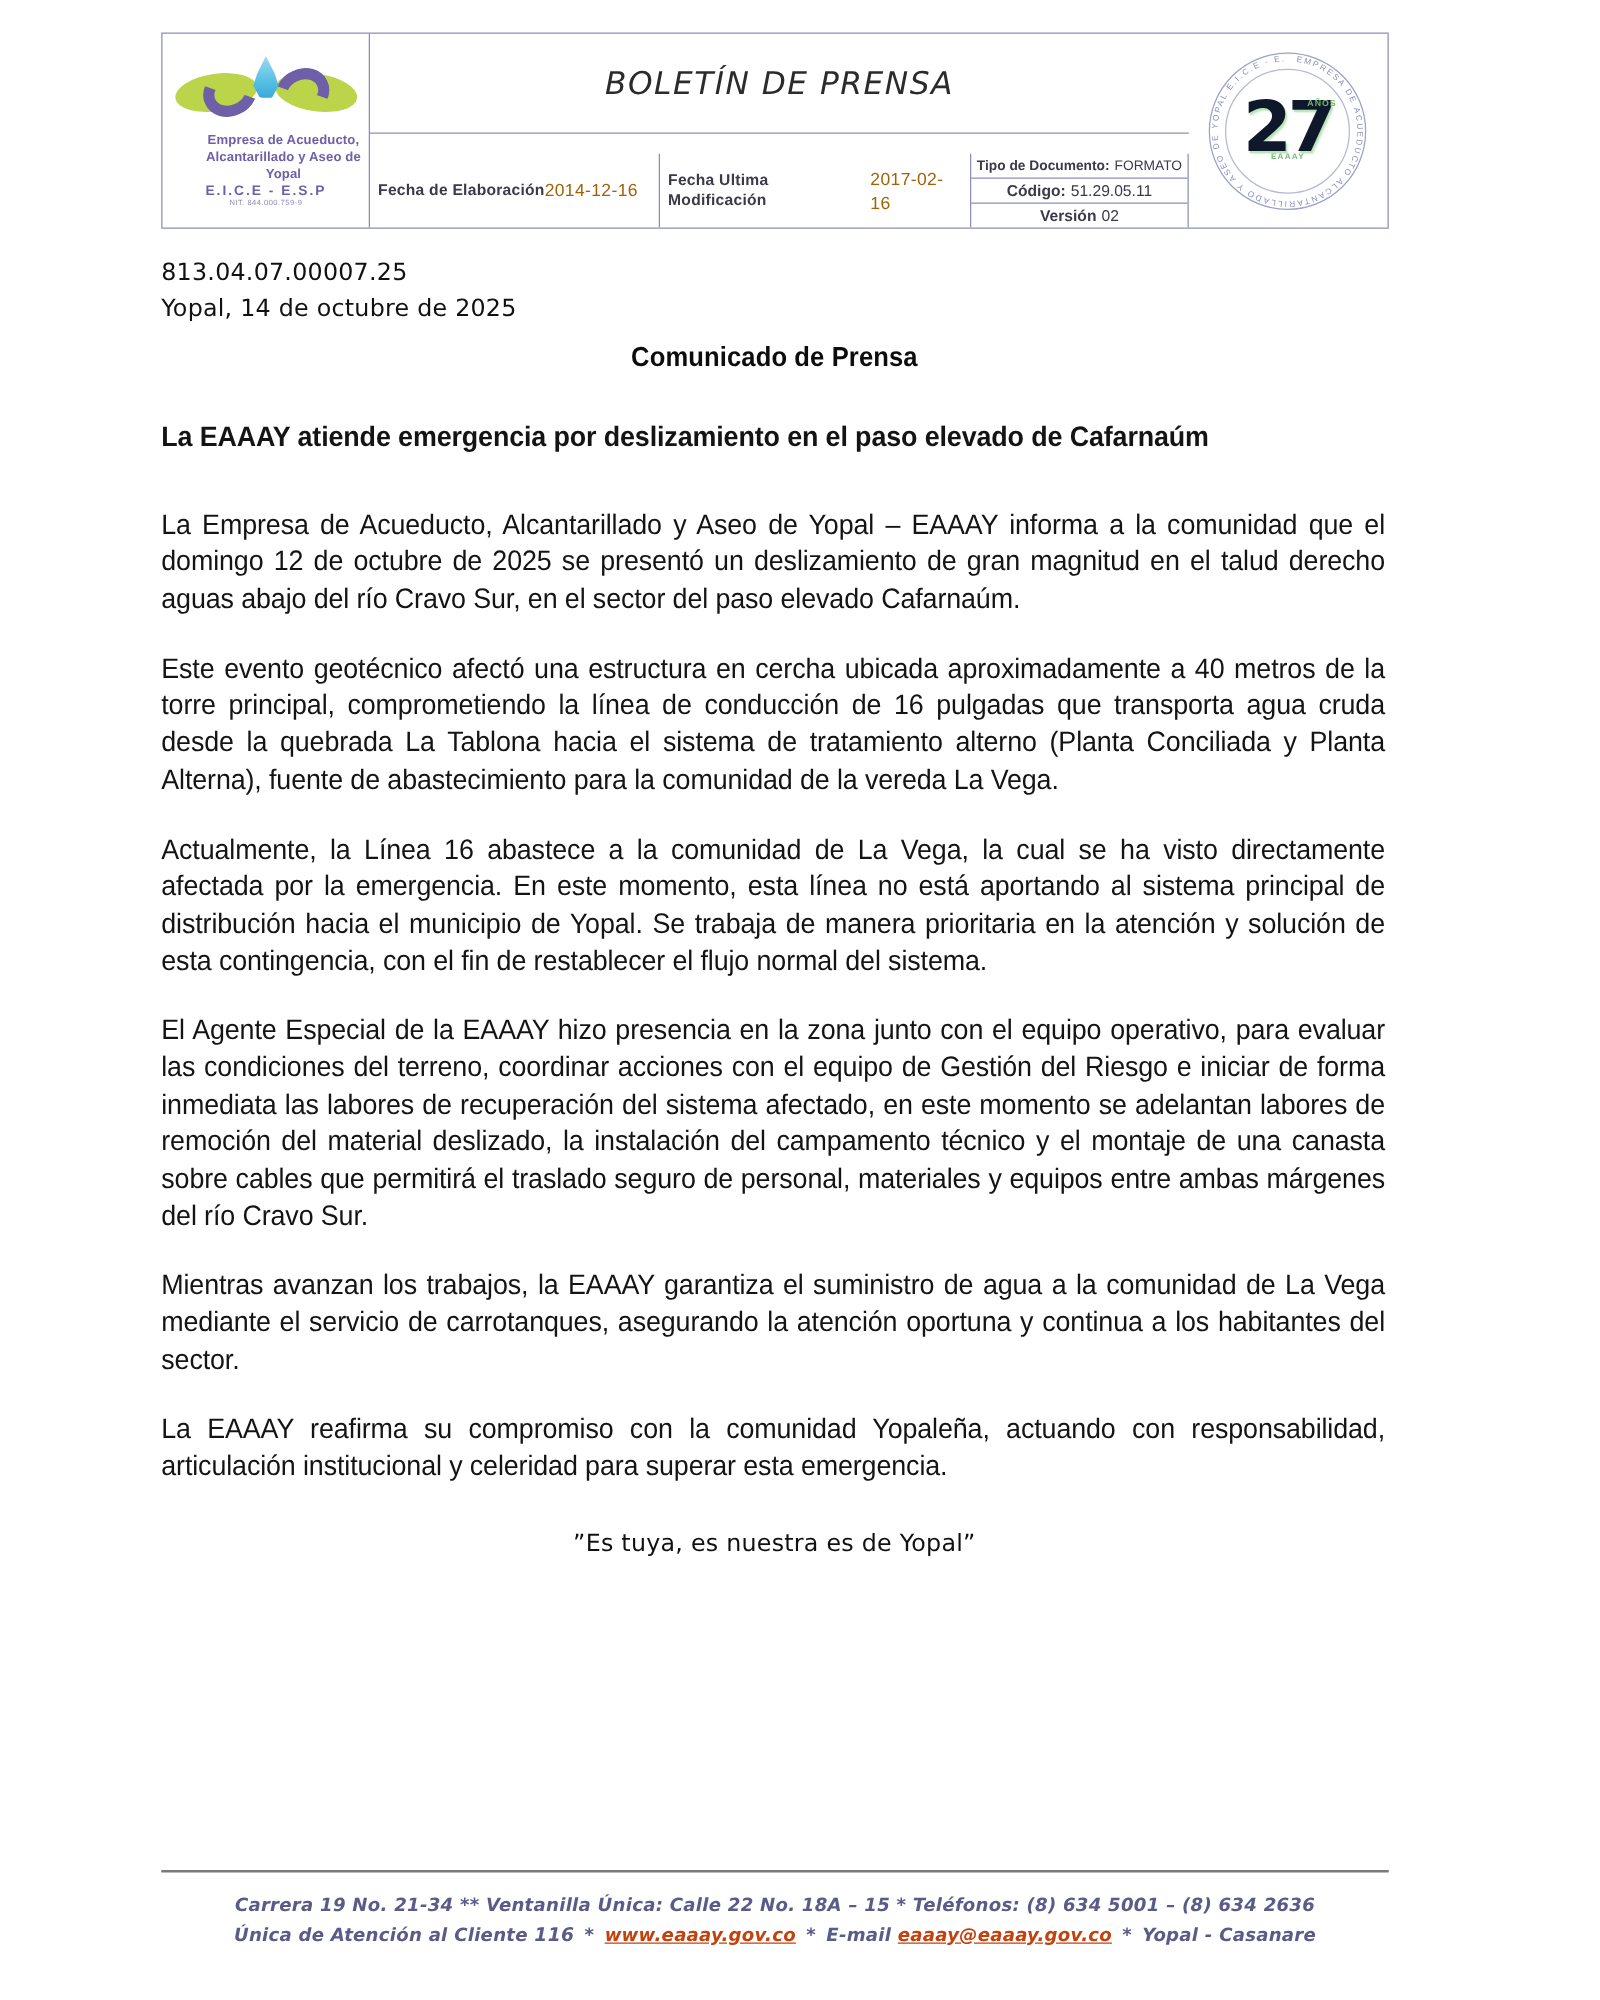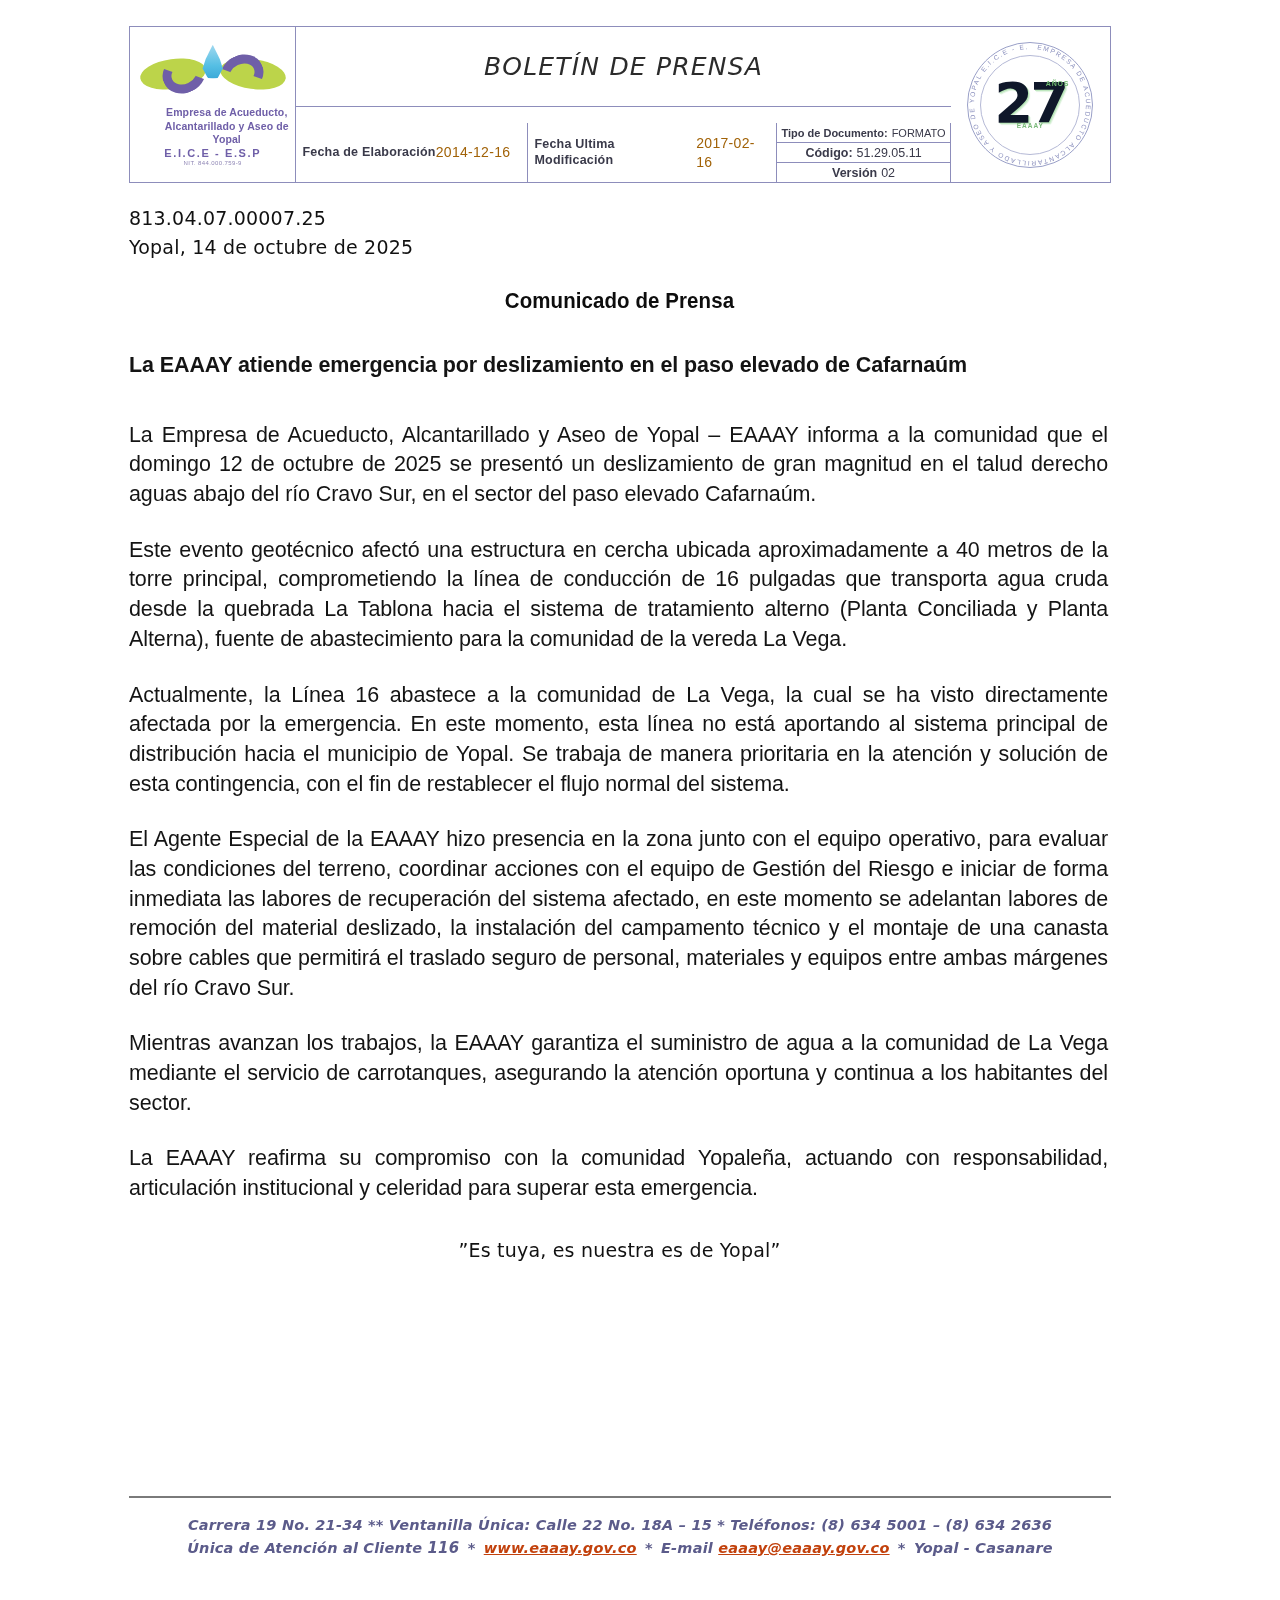--- a/index.html
+++ b/index.html
@@ -158,21 +158,21 @@
   .doc-ref {
     position: absolute; left: 129px; top: 205px;
     font-family: "DejaVu Sans", sans-serif;
     font-size: 19px; color: #111; line-height: 1.45;
     letter-spacing: .2px;
   }
   .doc-ref div + div { margin-top: 1px; }
 
   .content {
     position: absolute;
-    left: 129px; top: 288px;
+    left: 129px; top: 273px;
     width: 981px;
     font-family: "Liberation Sans Narrow", "Liberation Sans", sans-serif;
   }
   .comunicado {
     text-align: center;
     font-size: 22px;
     font-weight: bold;
     color: #0d0d0d;
     letter-spacing: .1px;
     margin: 0 0 36px 0;

